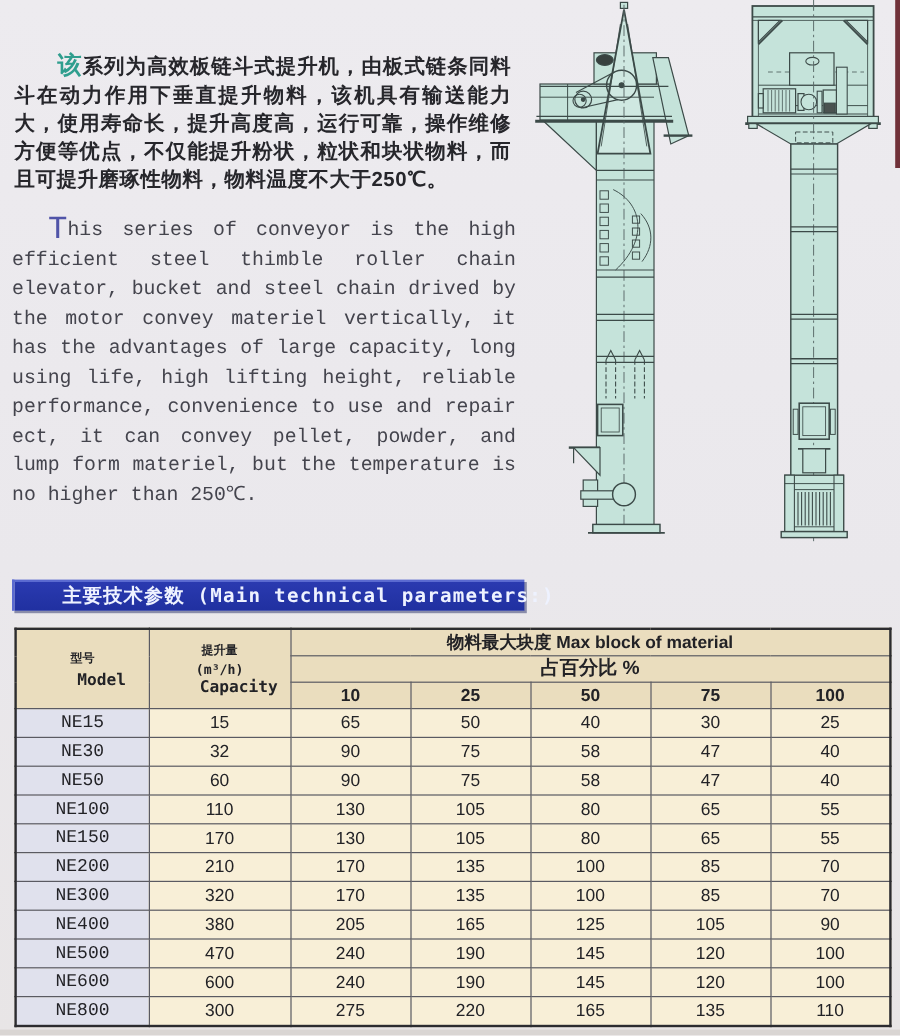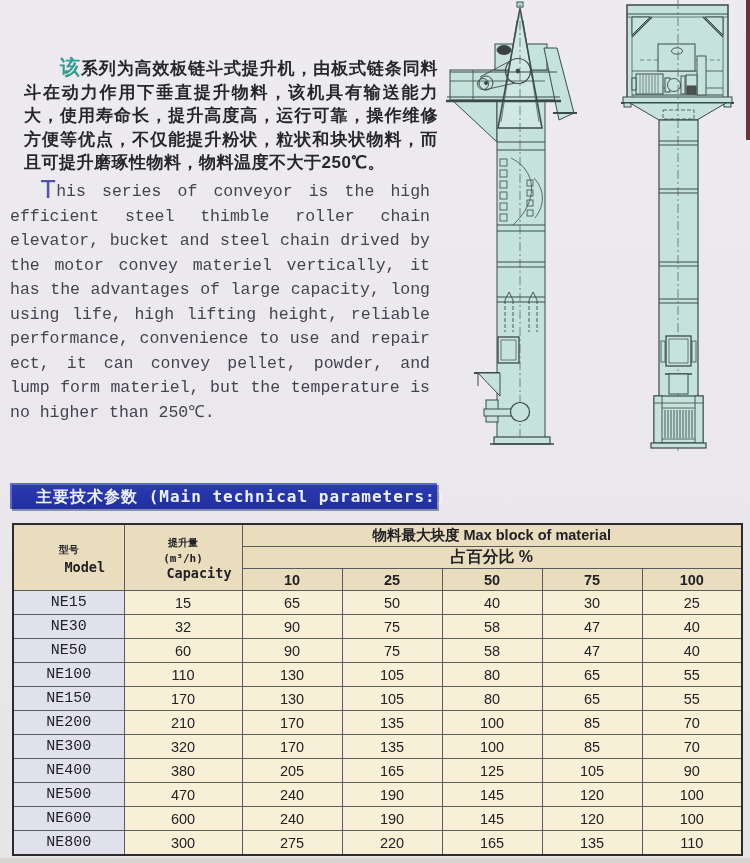--- a/index.html
+++ b/index.html
@@ -5,36 +5,36 @@
   html,body{margin:0;padding:0;}
   .page{
     position:relative;width:750px;height:863px;overflow:hidden;
     background:linear-gradient(180deg,#edebef 0%,#eae8ec 55%,#e8e5e6 100%);
     font-family:"Liberation Sans",sans-serif;
   }
   
   .cn-para{
     position:absolute;left:12px;top:44px;width:414px;
     font-size:17px;line-height:23.5px;color:#26262b;font-weight:600;
-    text-align:justify;text-indent:36px;letter-spacing:0.5px;margin:12px;
+    text-align:justify;text-indent:36px;letter-spacing:0.5px;margin:0;
   }
   .cn-lead{color:#2f9e8e;font-size:20px;font-weight:700;}
   .en-para{
     position:absolute;left:10px;top:180px;width:420px;margin:0;
     font-family:Liberation Mono, monospace;font-size:16.5px;line-height:24.5px;
     color:#44444d;text-align:justify;text-indent:30px;
   }
   .en-lead{font-size:27px;color:#5054a8;line-height:0;vertical-align:-2px;}
   
   .section-bar{
     position:absolute;left:10px;top:483px;width:427px;height:26px;
     background:linear-gradient(180deg,#2a3ab0 0%,#2030a0 100%);
     border-top:2px solid #5a6ad0;border-left:2px solid #5a6ad0;
     box-shadow:2px 2px 0 rgba(20,28,90,0.45);
-    display:flex;align-items:center;padding-left:24px;box-sizing:border-box;
+    display:flex;align-items:center;padding-left:40px;box-sizing:border-box;
   }
   .section-bar span{
     color:#eef2ff;font-size:16px;font-weight:bold;letter-spacing:1px;
     font-family:"DejaVu Sans Mono","Liberation Sans",monospace;white-space:nowrap;
   }
   
   table.params{
     position:absolute;left:12px;top:523px;width:729px;
     border-collapse:collapse;border:2px solid #2c2c30;
     background:#f8efd7;table-layout:fixed;

